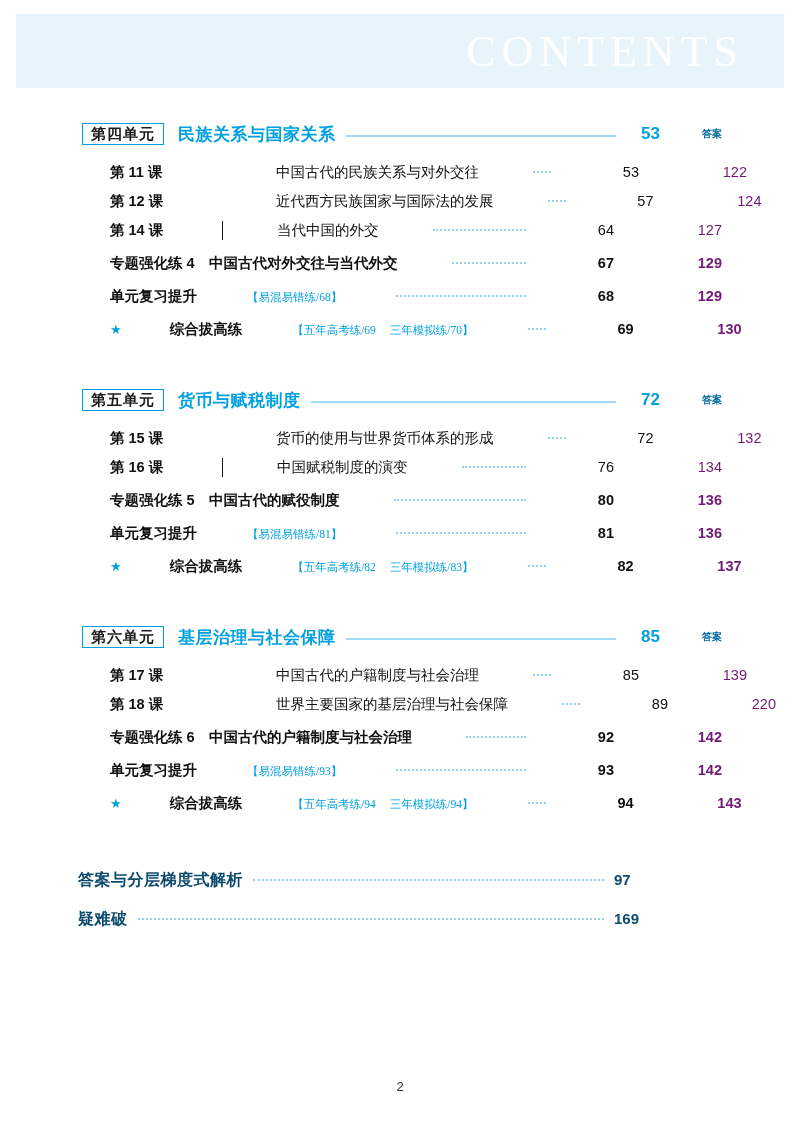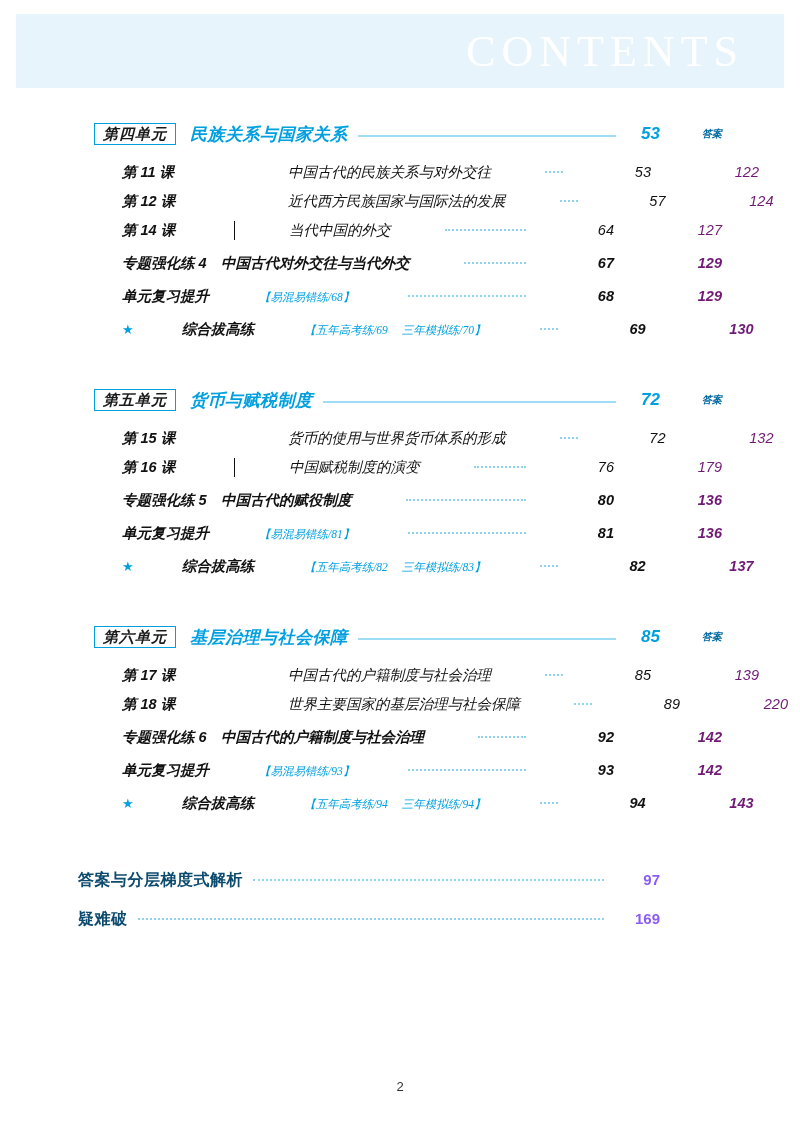--- a/index.html
+++ b/index.html
@@ -41,23 +41,22 @@
   }
   .content {
     position: absolute;
     left: 0;
     top: 120px;
     width: 800px;
   }
 
   
   .unit {
-    margin: 0 0 42px 16px;
+    margin: 0 0 42px 4px;
     padding: 0 78px 0 78px;
-    font-style: italic;
   }
   .unit-header {
     display: flex;
     align-items: center;
     height: 28px;
     position: relative;
   }
   .unit-badge {
     border: 1.6px solid #00a0e0;
     color: #1a1a1a;
@@ -199,25 +198,25 @@
     letter-spacing: 0.5px;
   }
   .flink .dots {
     flex: 1;
     border-bottom: 2px dotted #8fd3ef;
     margin: 0 10px;
     position: relative;
     top: -4px;
   }
   .flink .fpg {
-    color: #8b5cf6;
+    color: #0c4a6e;
     font-size: 15px;
     font-weight: bold;
     width: 46px;
-    text-align: right;
+    text-align: left;
     margin-right: 62px;
   }
 
   .page-number {
     position: absolute;
     bottom: 38px;
     left: 0;
     width: 800px;
     text-align: center;
     font-size: 13px;
@@ -307,21 +306,21 @@
               <span class="dots"></span>
               <span class="pg">72</span>
               <span class="ans">132</span>
             </div>
             <div class="row">
               <span class="lesson-label">第 16 课</span>
               <span class="lesson-sep"></span>
               <span class="row-title">中国赋税制度的演变</span>
               <span class="dots"></span>
               <span class="pg">76</span>
-              <span class="ans">179</span>
+              <span class="ans">134</span>
             </div>
             <div class="row special">
               <span class="row-title">专题强化练 5　中国古代的赋役制度</span>
               <span class="dots"></span>
               <span class="pg">80</span>
               <span class="ans">136</span>
             </div>
             <div class="row special">
               <span class="row-title">单元复习提升</span>
               <span class="bracket">【<span class="sub" style="margin-right: 0px;">易混易错练/81</span>】</span>

